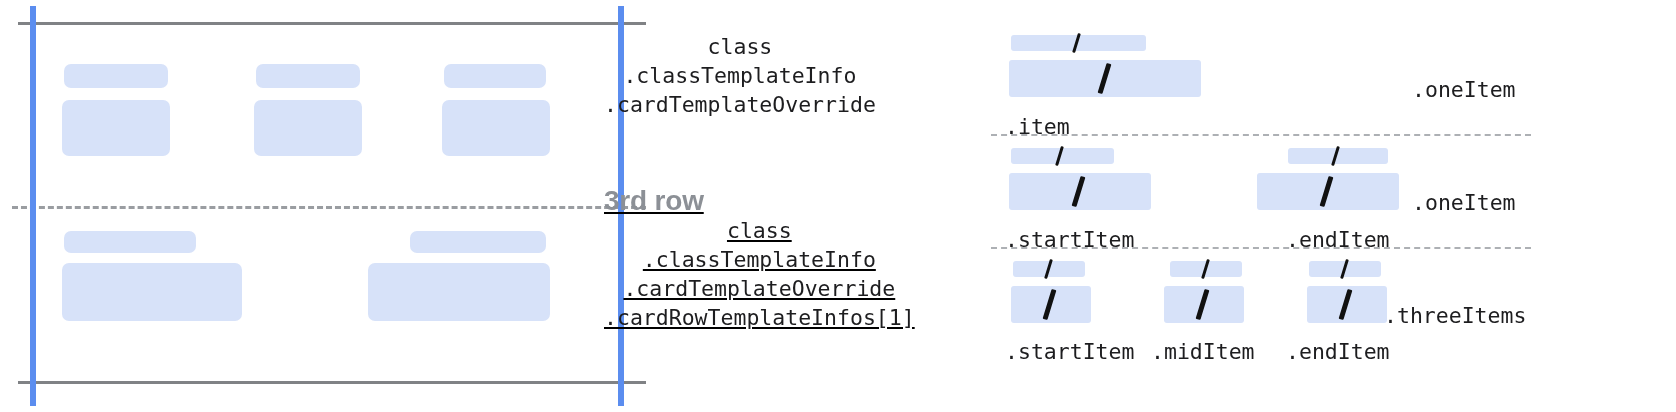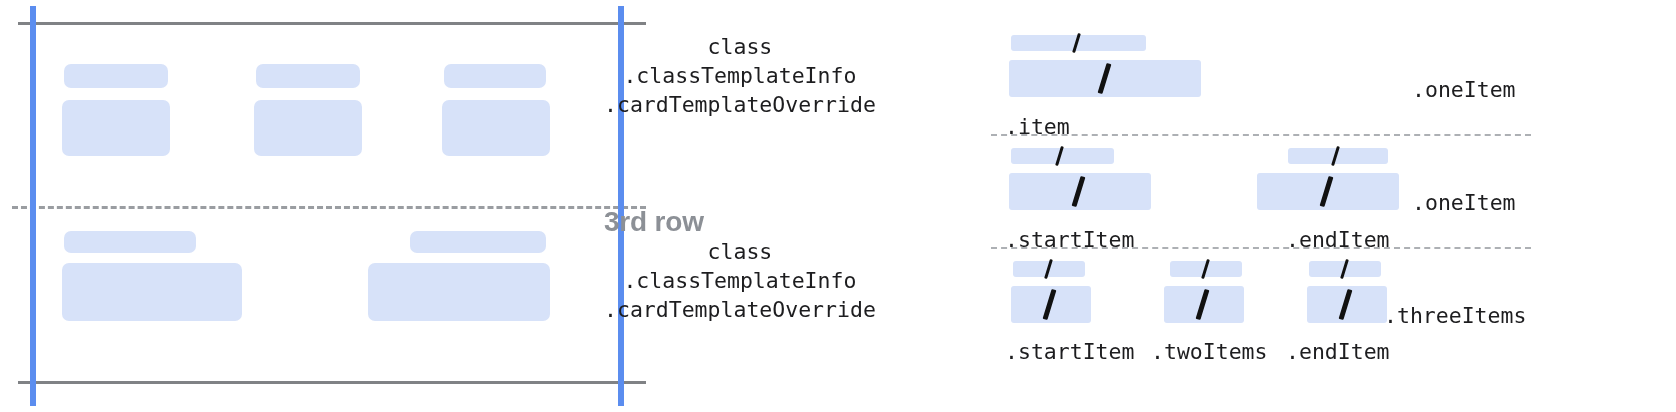--- a/index.html
+++ b/index.html
@@ -94,25 +94,26 @@
       <div class="blk" style="left:368px;top:263px;width:182px;height:58px;"></div>
     </div>
   </div>
 
   <div class="txtblock" style="left:604px;top:32px;">
     <div class="codeline">class</div>
     <div class="codeline">.classTemplateInfo</div>
     <div class="codeline">.cardTemplateOverride</div>
   </div>
 
-  <div class="txtblock" style="left:604px;top:207px;">
+  <div class="txtblock" style="left:604px;top:186px;text-decoration:underline;">
     <div class="rowtitle">3rd row</div>
     <div class="codeline">class</div>
     <div class="codeline">.classTemplateInfo</div>
     <div class="codeline">.cardTemplateOverride</div>
+    <div class="codeline">.cardRowTemplateInfos[1]</div>
   </div>
 
   <div>
 
     <div>
 
       <div class="blk" style="left:1011px;top:35px;width:135px;height:16px;border-radius:3px;"></div>
       <div class="slash" style="left:1075px;top:33px;width:3px;height:20px;transform:rotate(17deg);"></div>
 
       <div class="blk" style="left:1009px;top:60px;width:192px;height:37px;border-radius:3px;"></div>
@@ -148,21 +149,21 @@
       <div class="blk" style="left:1013px;top:261px;width:72px;height:16px;border-radius:3px;"></div>
       <div class="slash" style="left:1047px;top:259px;width:3px;height:20px;transform:rotate(17deg);"></div>
       <div class="blk" style="left:1011px;top:286px;width:80px;height:37px;border-radius:3px;"></div>
       <div class="slash" style="left:1047px;top:289px;width:5px;height:31px;transform:rotate(17deg);"></div>
       <div class="lbl" style="left:1005px;top:332px;">.startItem</div>
 
       <div class="blk" style="left:1170px;top:261px;width:72px;height:16px;border-radius:3px;"></div>
       <div class="slash" style="left:1204px;top:259px;width:3px;height:20px;transform:rotate(17deg);"></div>
       <div class="blk" style="left:1164px;top:286px;width:80px;height:37px;border-radius:3px;"></div>
       <div class="slash" style="left:1200px;top:289px;width:5px;height:31px;transform:rotate(17deg);"></div>
-      <div class="lbl" style="left:1151px;top:332px;">.twoItems</div>
+      <div class="lbl" style="left:1151px;top:332px;">.midItem</div>
 
       <div class="blk" style="left:1309px;top:261px;width:72px;height:16px;border-radius:3px;"></div>
       <div class="slash" style="left:1343px;top:259px;width:3px;height:20px;transform:rotate(17deg);"></div>
       <div class="blk" style="left:1307px;top:286px;width:80px;height:37px;border-radius:3px;"></div>
       <div class="slash" style="left:1343px;top:289px;width:5px;height:31px;transform:rotate(17deg);"></div>
       <div class="lbl" style="left:1286px;top:332px;">.endItem</div>
 
       <div class="lbl" style="left:1384px;top:296px;">.threeItems</div>
     </div>
   </div>

